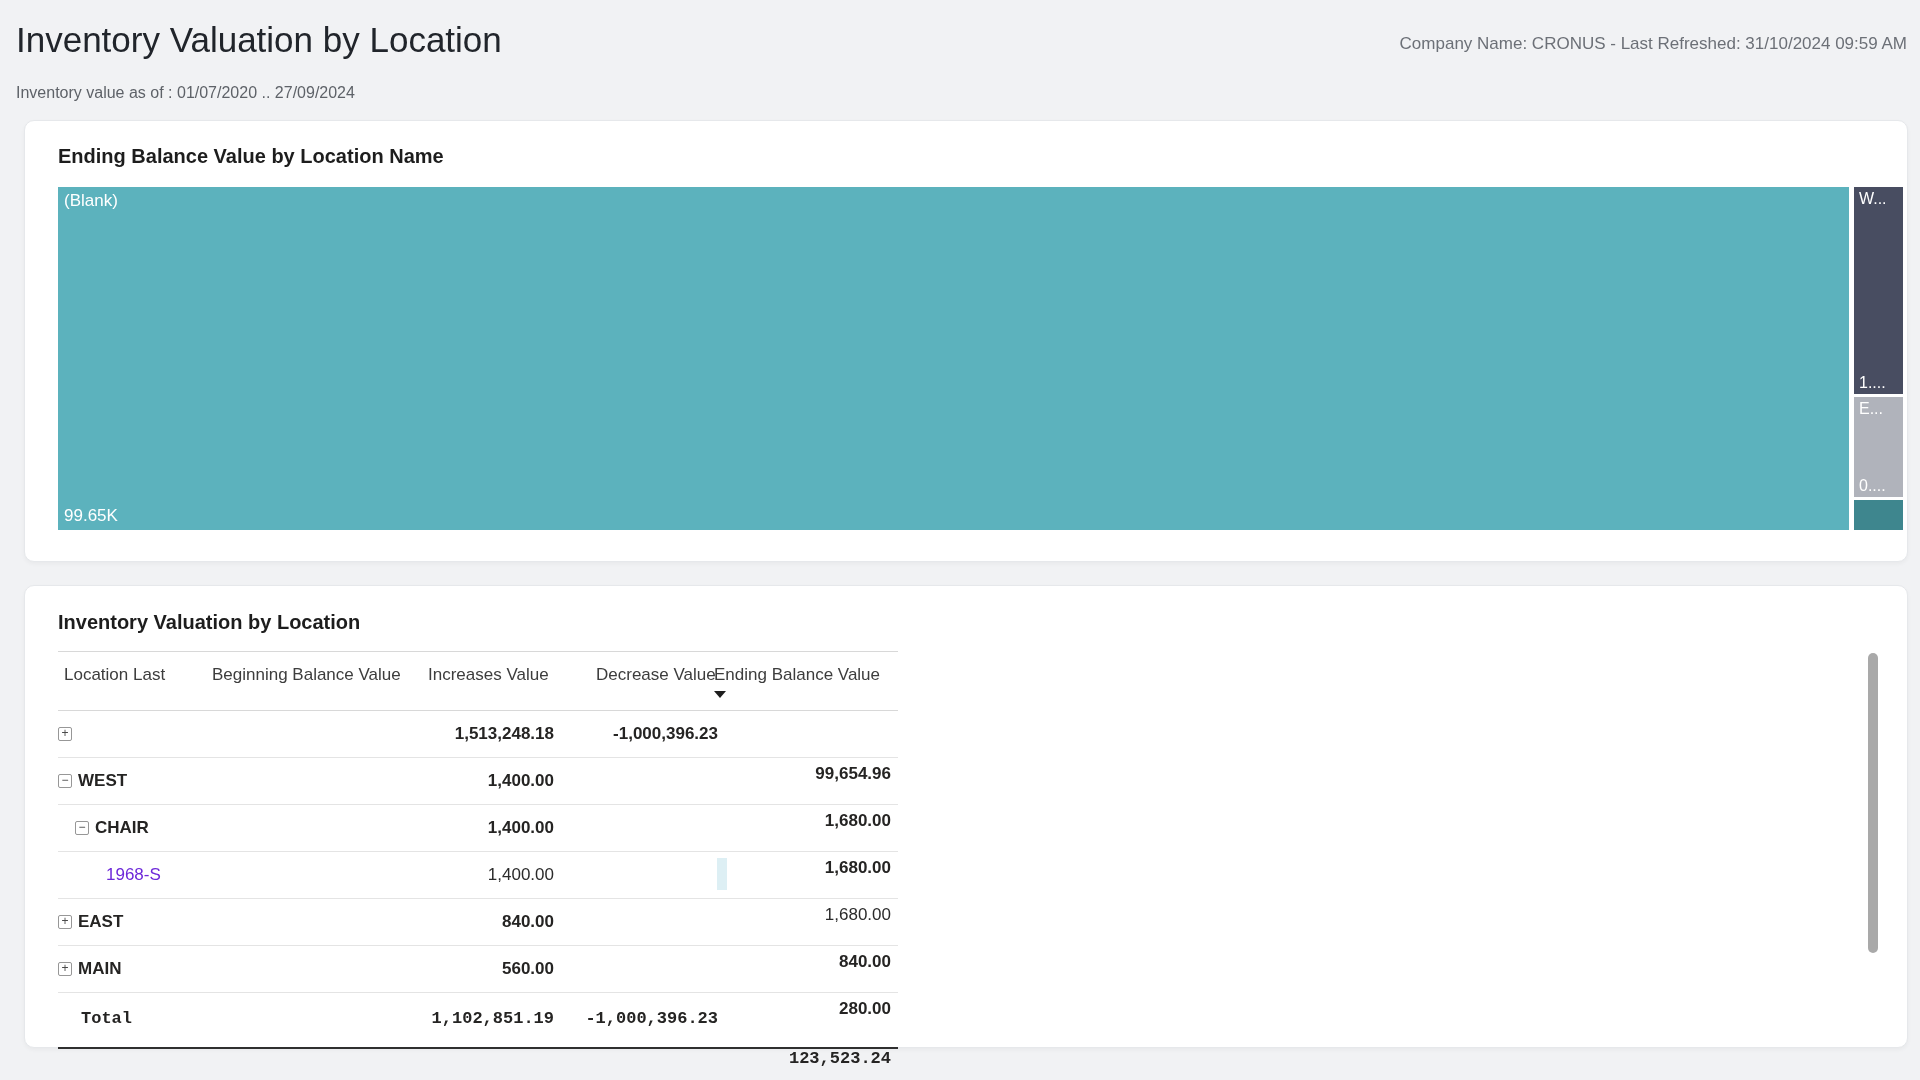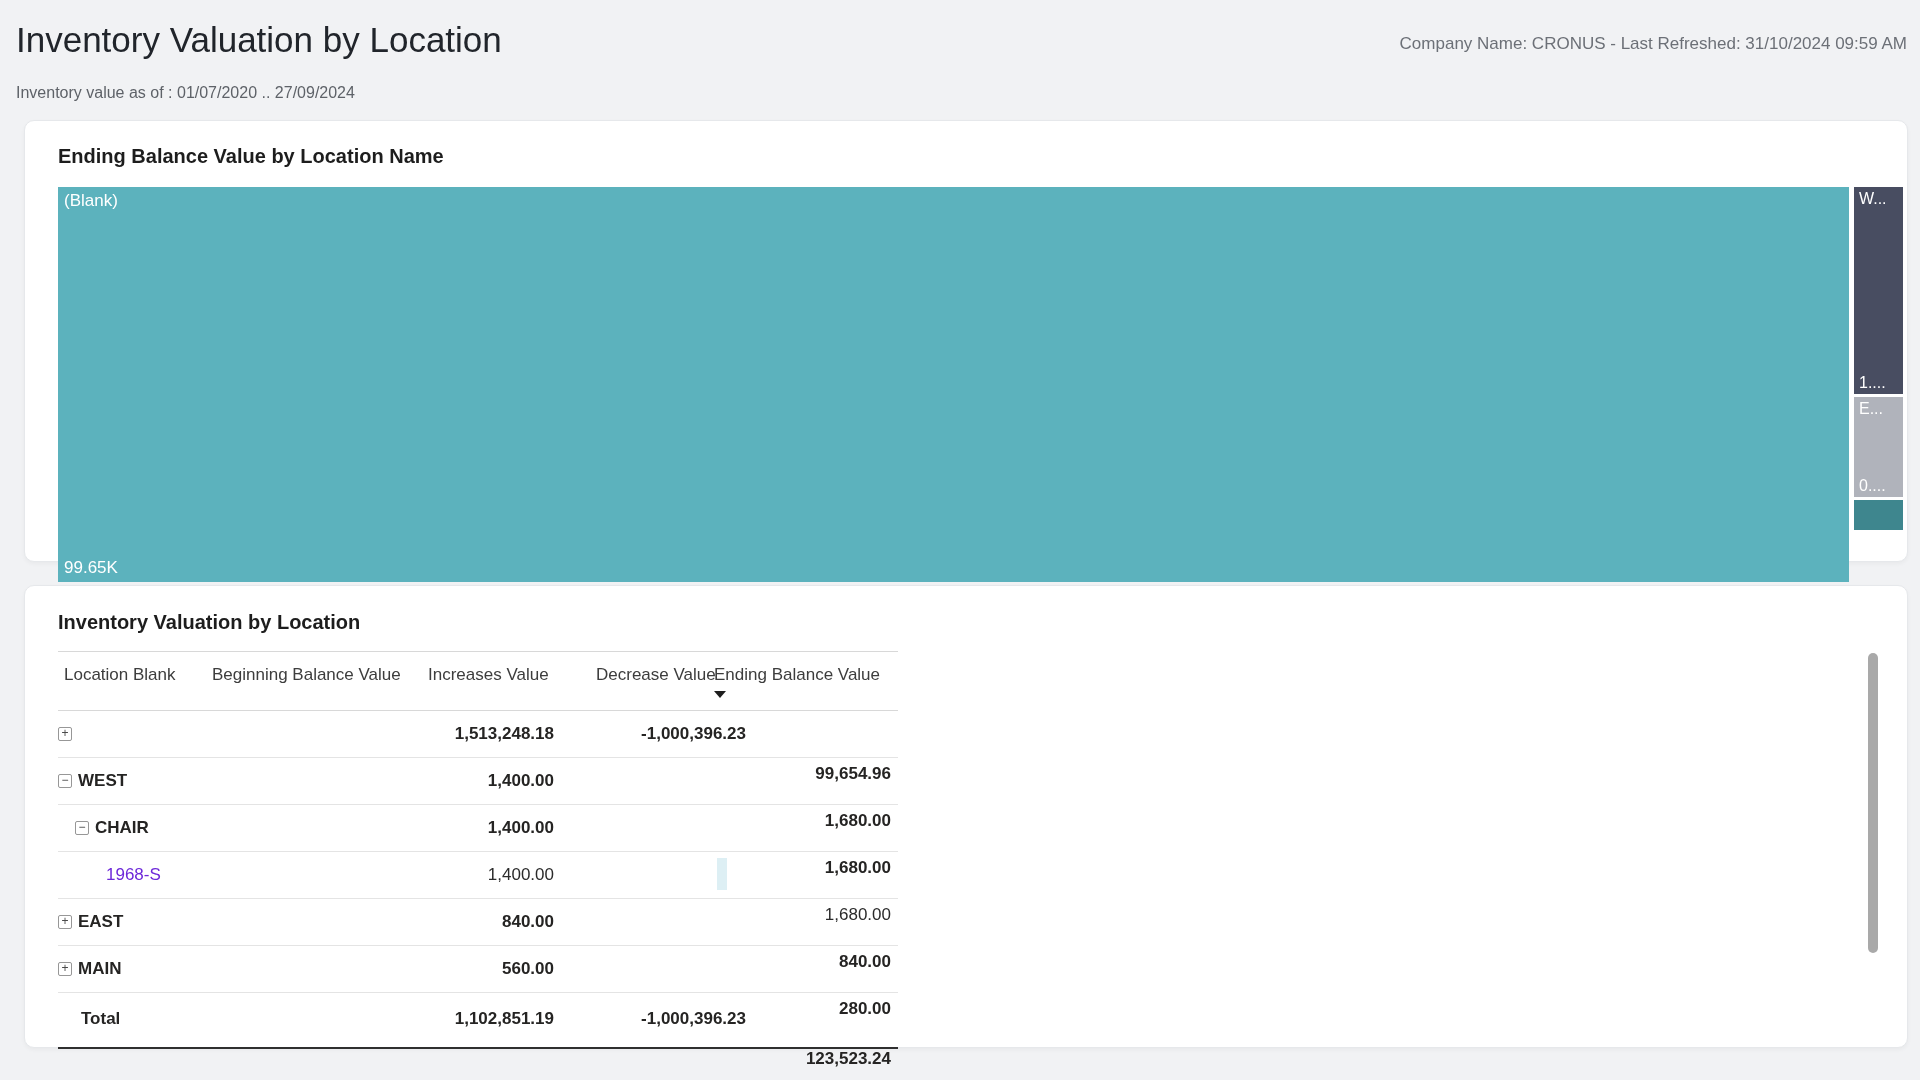--- a/index.html
+++ b/index.html
@@ -20,21 +20,21 @@
     box-shadow:0 2px 4px rgba(0,0,0,0.04);box-sizing:border-box;
   }
   .chart-card{top:120px;height:442px;}
   .table-card{top:585px;height:463px;}
   .card-title{position:absolute;left:33px;font-size:20px;font-weight:700;color:#1D1D1D;white-space:nowrap;}
   .chart-card .card-title{top:24px;}
   .table-card .card-title{top:25px;font-weight:600;}
   
   .treemap{position:absolute;left:33px;top:66px;width:1845px;height:343px;}
   .tm-block{position:absolute;box-sizing:border-box;}
-  .tm-blank{left:0;top:0;width:1791px;height:395px;background:#5CB2BD;}
+  .tm-blank{left:0;top:0;width:1791px;height:343px;background:#5CB2BD;}
   .tm-west{left:1796px;top:0;width:49px;height:207px;background:#484D61;}
   .tm-east{left:1796px;top:210px;width:49px;height:100px;background:#B0B3BB;}
   .tm-main{left:1796px;top:313px;width:49px;height:30px;background:#3E868E;}
   .tm-name{position:absolute;left:6px;top:4px;color:#FFFFFF;font-size:17px;white-space:nowrap;overflow:hidden;}
   .tm-val{position:absolute;left:6px;bottom:4px;color:#FFFFFF;font-size:17px;white-space:nowrap;overflow:hidden;}
   .tm-west .tm-name,.tm-east .tm-name{left:5px;top:3px;font-size:16px;}
   .tm-west .tm-val,.tm-east .tm-val{left:5px;bottom:2px;font-size:16px;}
   
   .rule{position:absolute;left:33px;width:840px;height:1px;background:#D8D8D8;}
   .rule-title{top:65px;}
@@ -48,25 +48,25 @@
   .m-row{position:relative;height:46px;border-bottom:1px solid #E4E4E4;}
   .expander{
     position:absolute;top:16px;width:14px;height:14px;box-sizing:border-box;
     border:1px solid #979797;border-radius:2px;background:#FFFFFF;
     font-size:12px;line-height:11px;text-align:center;color:#4A4A4A;cursor:pointer;
   }
   .r-label{position:absolute;top:13px;font-size:17px;color:#6d28d9;white-space:nowrap;}
   .cell{position:absolute;top:13px;width:200px;text-align:right;font-size:17px;color:#2B2B2B;white-space:nowrap;}
   .c-beg{left:140px;width:160px;}
   .c-inc{left:296px;}
-  .c-dec{left:444px;padding-left:44px;}
+  .c-dec{left:460px;}
   .c-end{left:633px;margin-top:40px;}
   .m-row.bold .r-label,.m-row.bold .cell{font-weight:700;color:#252423;}
   .databar{position:absolute;left:659px;top:6px;width:10px;height:32px;background:#DDEFF4;}
-  .total-row{height:54px;border-bottom:2px solid #c4b5fd;}
+  .total-row{height:54px;border-bottom:2px solid #c4b5fd;font-family:Liberation Mono, monospace;}
   .total-row .r-label{left:23px;top:16px;font-weight:700;}
   .total-row .cell{top:16px;font-weight:700;}
   
   .scrollbar-thumb{
     position:absolute;left:1843px;top:67px;width:10px;height:300px;
     background:#A9A9A9;border-radius:5px;cursor:pointer;
   }
 </style>
 </head>
 <body>
@@ -92,21 +92,21 @@
     </div>
     <div class="tm-block tm-main"></div>
   </div>
 </div>
 
 <div class="card table-card">
   <div class="card-title">Inventory Valuation by Location</div>
   <div class="rule rule-title"></div>
 
   <div class="m-header">
-    <span class="hdr h0">Location Blank</span>
+    <span class="hdr h0">Location Last</span>
     <span class="hdr h1">Beginning Balance Value</span>
     <span class="hdr h2">Increases Value</span>
     <span class="hdr h3">Decrease Value</span>
     <span class="hdr h4">Ending Balance Value</span>
     <span class="sort-arrow"></span>
   </div>
   <div class="rule rule-header"></div>
 
   <div class="m-rows">
 

